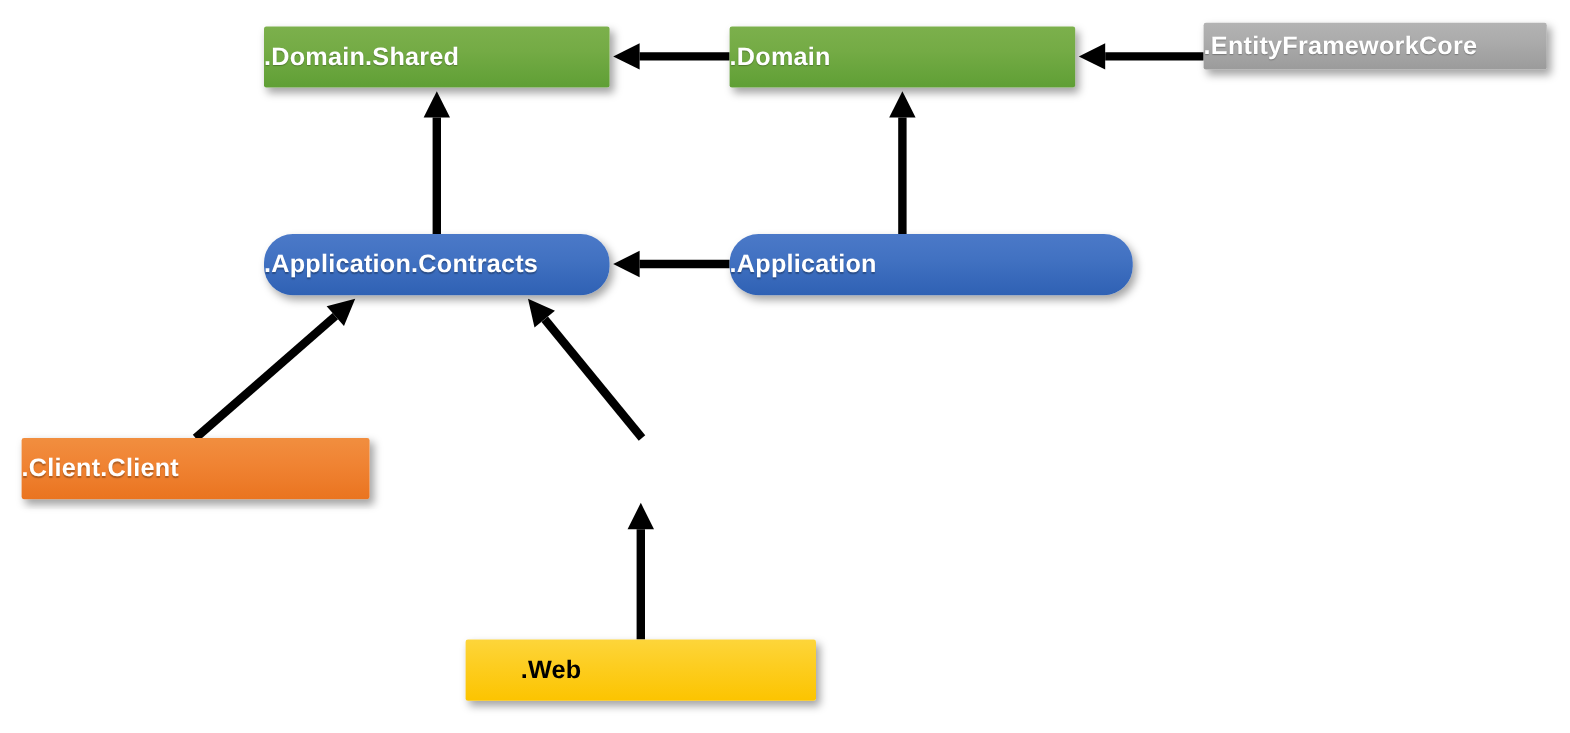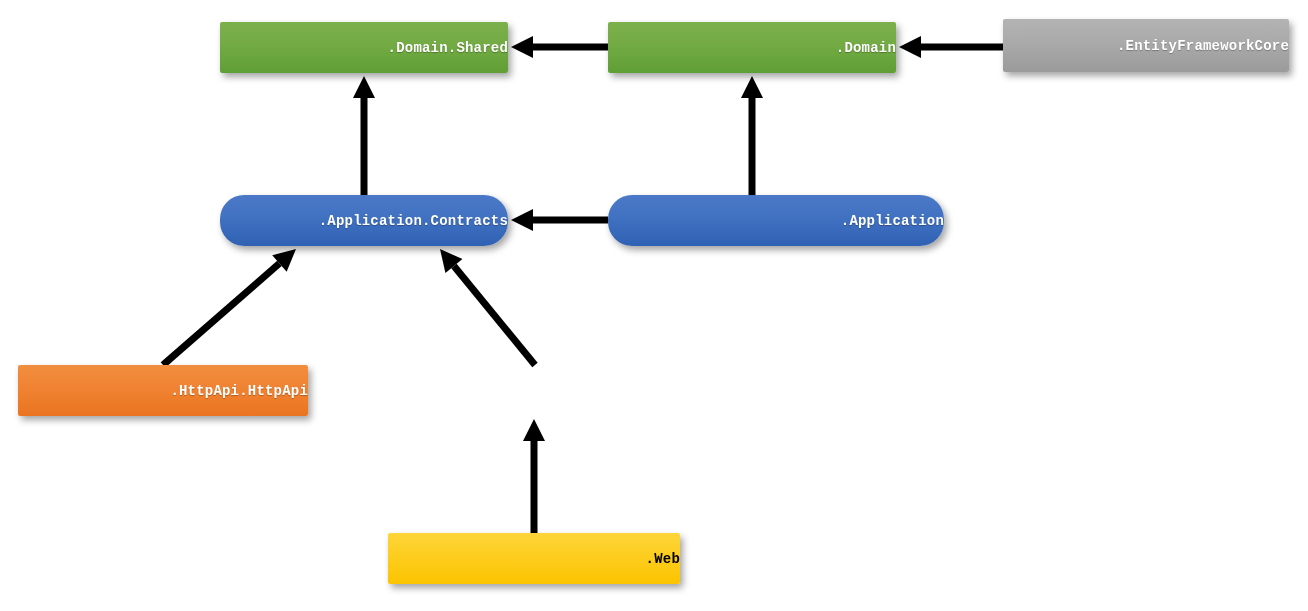--- a/index.html
+++ b/index.html
@@ -23,31 +23,30 @@
     top: 0;
     width: 1308px;
     height: 611px;
     pointer-events: none;
   }
   .node {
     position: absolute;
     box-sizing: border-box;
     display: flex;
     align-items: center;
-    justify-content: flex-end;
+    justify-content: flex-start;
     border-radius: 2px;
     font-weight: bold;
-    font-size: 14px;
+    font-size: 21px;
     letter-spacing: 0.2px;
     color: #ffffff;
     text-shadow: 0 1px 1px rgba(0,0,0,0.28);
     box-shadow: 3px 4px 7px rgba(0,0,0,0.36);
     z-index: 2;
     user-select: none;
-    font-family: Liberation Mono, monospace;
   }
   .node-green {
     background: linear-gradient(180deg, #7cb04c 0%, #74ab45 40%, #5f9f35 100%);
   }
   .node-blue {
     background: linear-gradient(180deg, #4b79c8 0%, #4272c2 40%, #2f61b4 100%);
     border-radius: 24px;
   }
   .node-gray {
     background: linear-gradient(180deg, #b3b3b3 0%, #ababab 40%, #9b9b9b 100%);
@@ -98,28 +97,28 @@
         <line x1="534" y1="533" x2="534" y2="441" stroke="#000000" stroke-width="7" stroke-linecap="butt"></line>
         <polygon points="534,419 545,441 523,441" fill="#000000"></polygon>
       </g>
     </svg>
 <div class="node node-green" style="left: 220px; top: 22px; width: 288px; height: 51px;">
       <span>.Domain.Shared</span>
     </div>
     <div class="node node-green" style="left: 608px; top: 22px; width: 288px; height: 51px;">
       <span>.Domain</span>
     </div>
-    <div class="node node-gray" style="left: 1003px; top: 19px; width: 286px; height: 53px;">
+    <div class="node node-gray" style="left: 1003px; top: 19px; width: 286px; height: 39px;">
       <span>.EntityFrameworkCore</span>
     </div>
     <div class="node node-blue" style="left: 220px; top: 195px; width: 288px; height: 51px;">
       <span>.Application.Contracts</span>
     </div>
     <div class="node node-blue" style="left: 608px; top: 195px; width: 336px; height: 51px;">
       <span>.Application</span>
     </div>
     <div class="node node-orange" style="left: 18px; top: 365px; width: 290px; height: 51px;">
-      <span>.HttpApi.HttpApi</span>
+      <span>.Client.Client</span>
     </div>
     <div class="node node-yellow" style="left: 388px; top: 533px; width: 292px; height: 51px; padding-left: 46px;">
       <span>.Web</span>
     </div>
   </div>
 
 </body></html>

